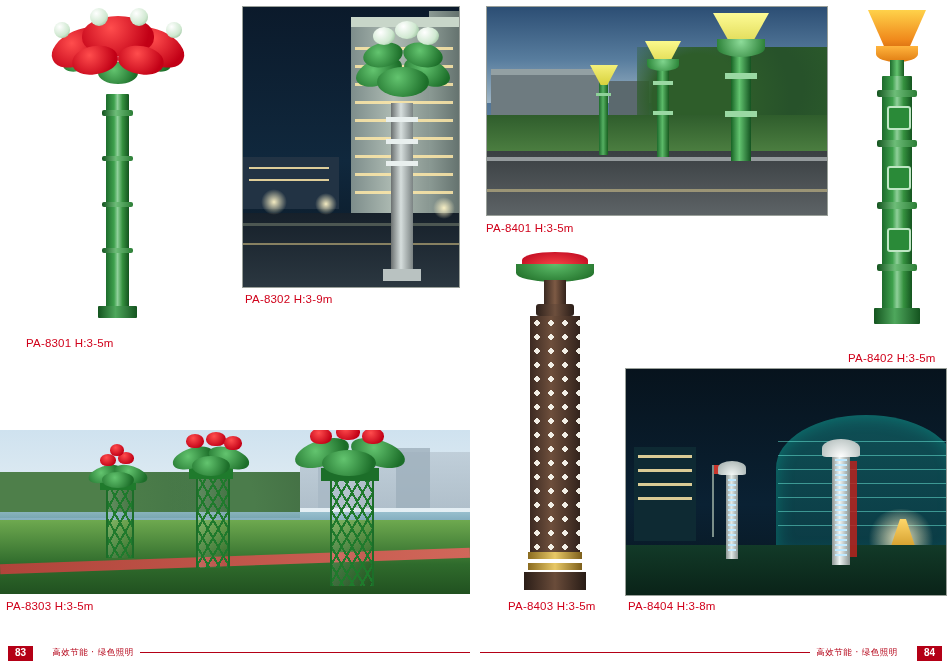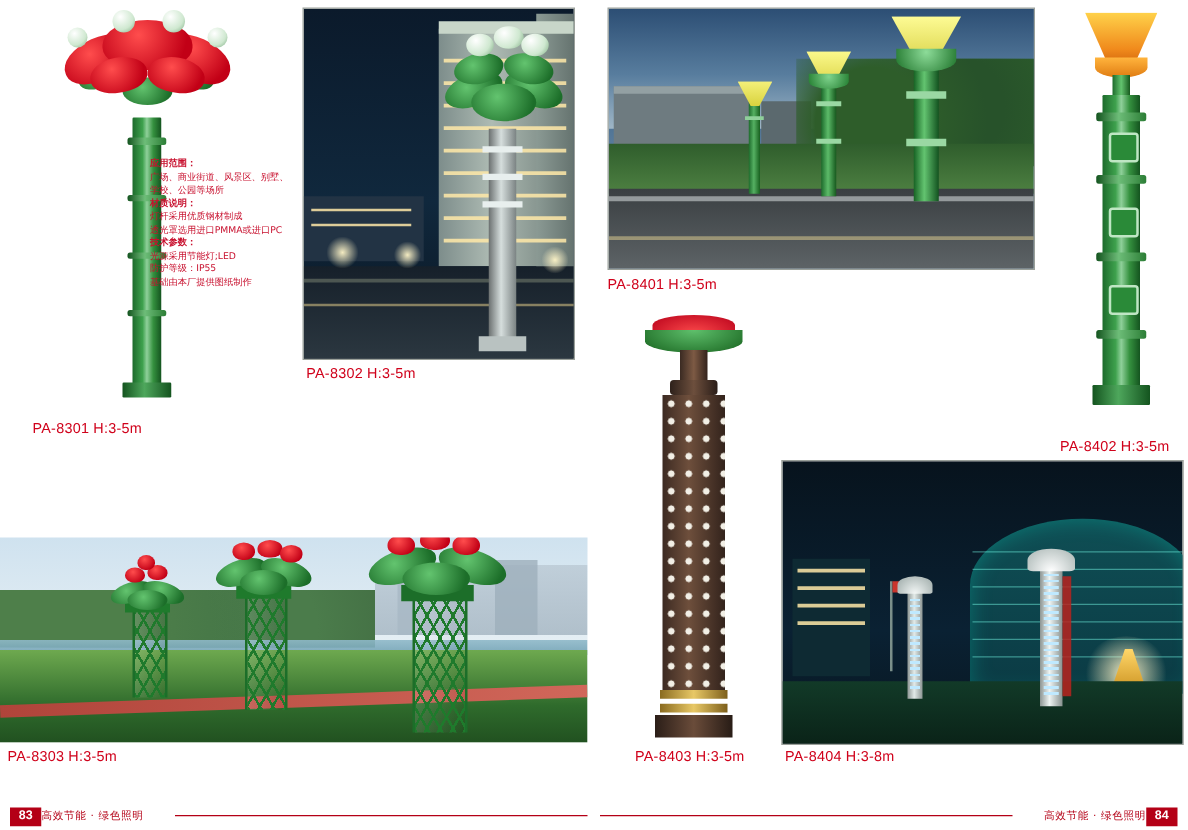--- a/index.html
+++ b/index.html
@@ -76,21 +76,21 @@
     background: #b40016;
     color: #ffffff;
     font-size: 10px;
     font-weight: bold;
     padding: 2px 7px 3px 7px;
     line-height: 1;
   }
   .foot-txt {
     color: #b40016;
     font-size: 8.5px;
-    padding: 0 0;
+    padding: 0 19px;
     font-family: "DejaVu Sans", sans-serif;
     letter-spacing: 0.5px;
   }
   .foot-rule {
     position: absolute;
     top: 10px;
     height: 1px;
     background: #b40016;
   }
 
@@ -220,32 +220,20 @@
     <div class="petal-red" style="left:72px; top:10px; width:72px; height:40px;"></div>
     <div class="petal-red" style="left:62px; top:40px; width:46px; height:28px; transform:rotate(-10deg);"></div>
     <div class="petal-red" style="left:108px; top:40px; width:46px; height:28px; transform:rotate(10deg);"></div>
 
     <div class="bulb" style="left:44px; top:16px; width:16px; height:16px;"></div>
     <div class="bulb" style="left:80px; top:2px; width:18px; height:18px;"></div>
     <div class="bulb" style="left:120px; top:2px; width:18px; height:18px;"></div>
     <div class="bulb" style="left:156px; top:16px; width:16px; height:16px;"></div>
   </div>
 
-  <div class="spec-block" style="left:120px; top:126px;">
-    <div class="hd">应用范围：</div>
-    <div>广场、商业街道、风景区、别墅、</div>
-    <div>学校、公园等场所</div>
-    <div class="hd">材质说明：</div>
-    <div>灯杆采用优质钢材制成</div>
-    <div>透光罩选用进口PMMA或进口PC</div>
-    <div class="hd">技术参数：</div>
-    <div>光源采用节能灯;LED</div>
-    <div>防护等级：IP55</div>
-    <div>基础由本厂提供图纸制作</div>
-  </div>
 
   <div class="caption" style="left:26px; top:337px;">PA-8301 H:3-5m</div>
 
   <div class="photo bordered night-sky" style="left:242px; top:6px; width:216px; height:280px;">
 
     <div class="tower-block" style="left:108px; top:16px; width:106px; height:190px;"></div>
     <div class="tower-block" style="left:186px; top:4px; width:30px; height:205px; background:linear-gradient(to right,#8b9a94,#65736f);"></div>
     <div style="position:absolute; left:108px; top:10px; width:108px; height:10px; background:#c8d6c9;"></div>
 
     <div class="win-row" style="left:112px; top:40px; width:98px; height:3px;"></div>
@@ -280,21 +268,21 @@
     <div class="leaf-green" style="left:112px; top:52px; width:48px; height:26px; transform:rotate(-20deg);"></div>
     <div class="leaf-green" style="left:160px; top:52px; width:48px; height:26px; transform:rotate(20deg);"></div>
     <div class="leaf-green" style="left:134px; top:60px; width:52px; height:30px;"></div>
     <div class="leaf-green" style="left:120px; top:36px; width:40px; height:24px; transform:rotate(-12deg);"></div>
     <div class="leaf-green" style="left:160px; top:36px; width:40px; height:24px; transform:rotate(12deg);"></div>
 
     <div class="bulb" style="left:130px; top:20px; width:22px; height:18px;"></div>
     <div class="bulb" style="left:152px; top:14px; width:24px; height:18px;"></div>
     <div class="bulb" style="left:174px; top:20px; width:22px; height:18px;"></div>
   </div>
-  <div class="caption" style="left:245px; top:293px;">PA-8302 H:3-5m</div>
+  <div class="caption" style="left:245px; top:293px;">PA-8302 H:3-9m</div>
 
   <div class="photo bordered daysky" style="left:486px; top:6px; width:340px; height:208px;">
 
     <div style="position:absolute; left:0; top:0; width:340px; height:96px;
                 background:linear-gradient(#2c4e74,#587d9e 55%,#9fb6c6);"></div>
 
     <div class="bld" style="left:4px; top:62px; width:116px; height:48px; background:#6e7b80;"></div>
     <div style="position:absolute; left:4px; top:62px; width:116px; height:6px; background:#93a0a3;"></div>
     <div class="bld" style="left:122px; top:74px; width:40px; height:36px; background:#5b696e;"></div>
 

